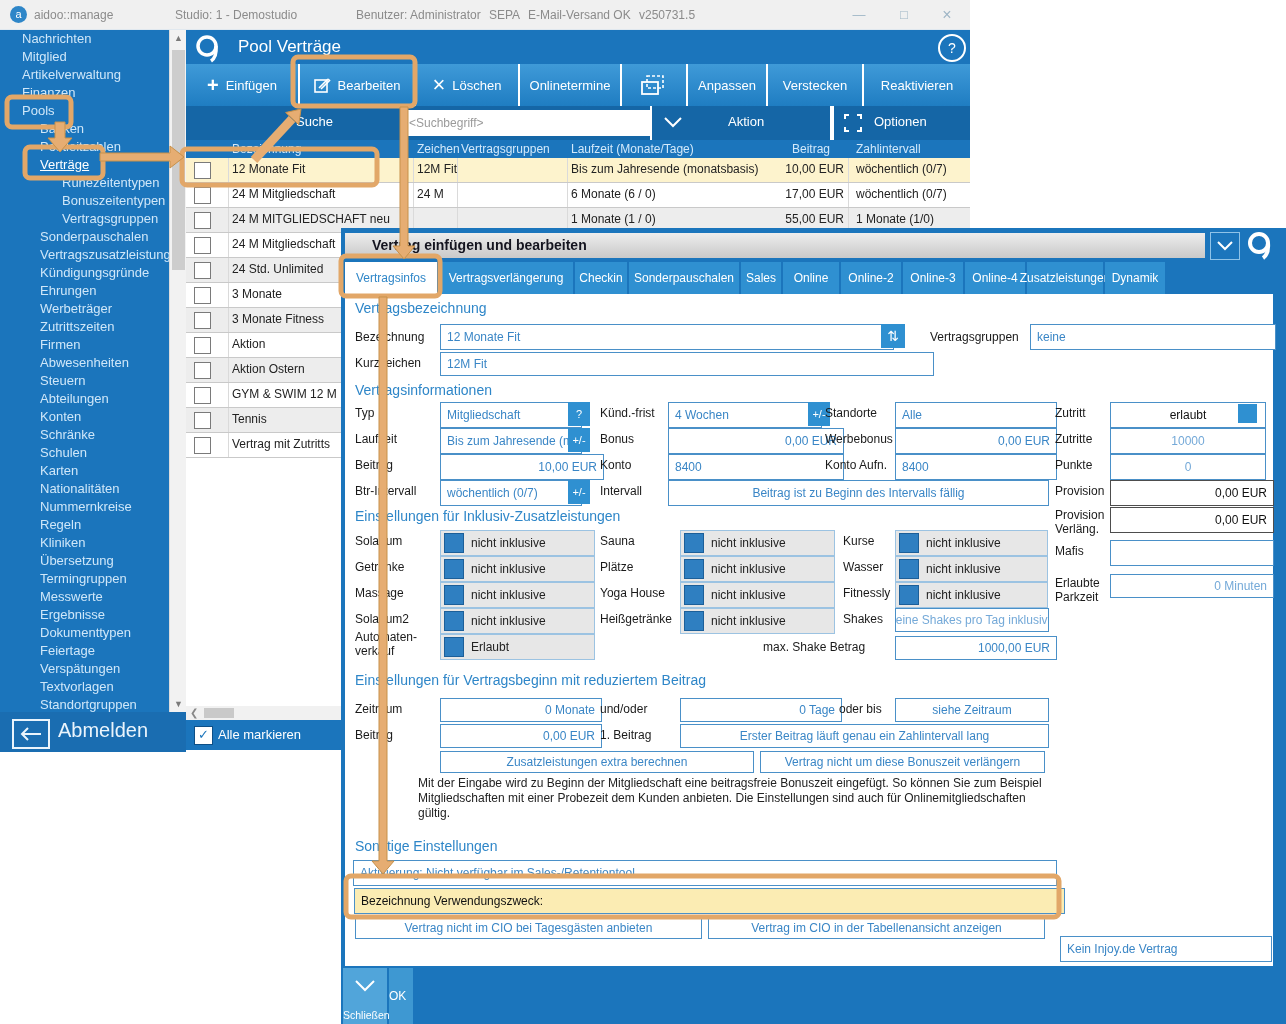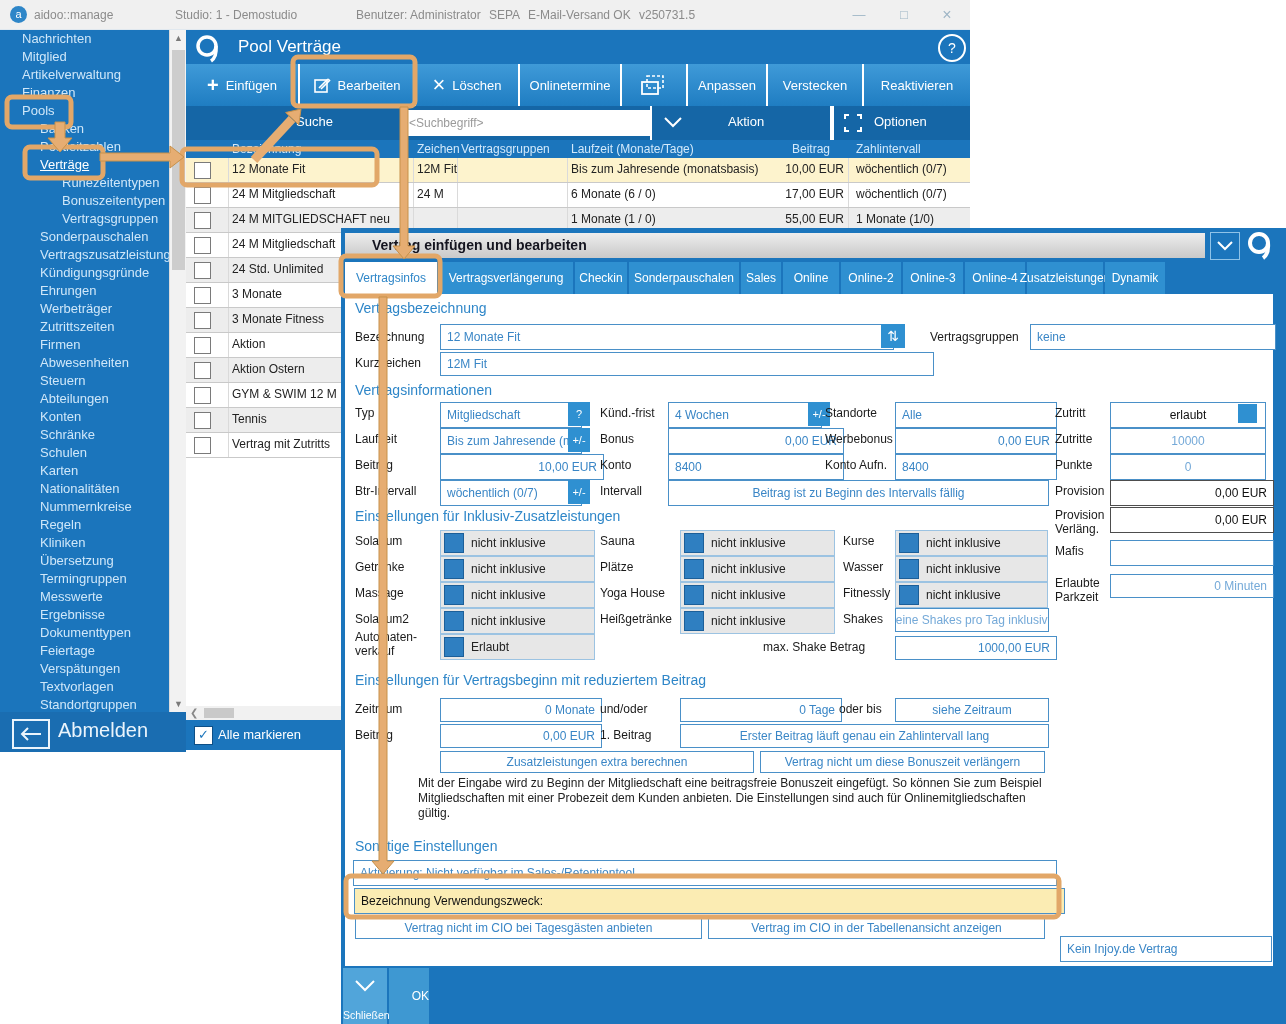--- a/index.html
+++ b/index.html
@@ -494,21 +494,21 @@
       <div class="linkbtn" style="left:10px;top:623px;width:345px;height:20px">Vertrag nicht im CIO bei Tagesgästen anbieten</div>
       <div class="fld" style="left:715px;top:642px;width:198px;height:24px">Kein Injoy.de Vertrag</div>
     </div>
 
     <div class="dlg-foot-btn" style="left:2px;width:44px;background:#51a5da">
       <svg style="position:absolute;left:12px;top:12px" width="20" height="12" viewBox="0 0 20 12">
           <polyline points="1,1 10,10 19,1" class="chev"></polyline>
         </svg>
       <span style="position:absolute;left:0;bottom:3px;width:44px;text-align:center;font-size:10.5px">Schließen</span>
     </div>
-    <div class="dlg-foot-btn" style="left:48px;width:40px;background:#3e98d2;display:flex;align-items:center;justify-content:flex-end;font-size:12px">
+    <div class="dlg-foot-btn" style="left:48px;width:24px;background:#3e98d2;display:flex;align-items:center;justify-content:flex-start;font-size:12px">
       <span>OK</span>
     </div>
   </div>
 
   <svg class="overlay" width="1286" height="1024" viewBox="0 0 1286 1024">
     <rect class="ann-box" x="7" y="97" width="64" height="30" rx="5"></rect>
     <rect class="ann-box" x="25" y="147" width="78" height="31" rx="5"></rect>
     <rect class="ann-box" x="293" y="57" width="122" height="49" rx="5"></rect>
     <rect class="ann-box" x="182" y="149" width="195" height="36" rx="5"></rect>
     <rect class="ann-box" x="341" y="256" width="99" height="40" rx="5"></rect>

